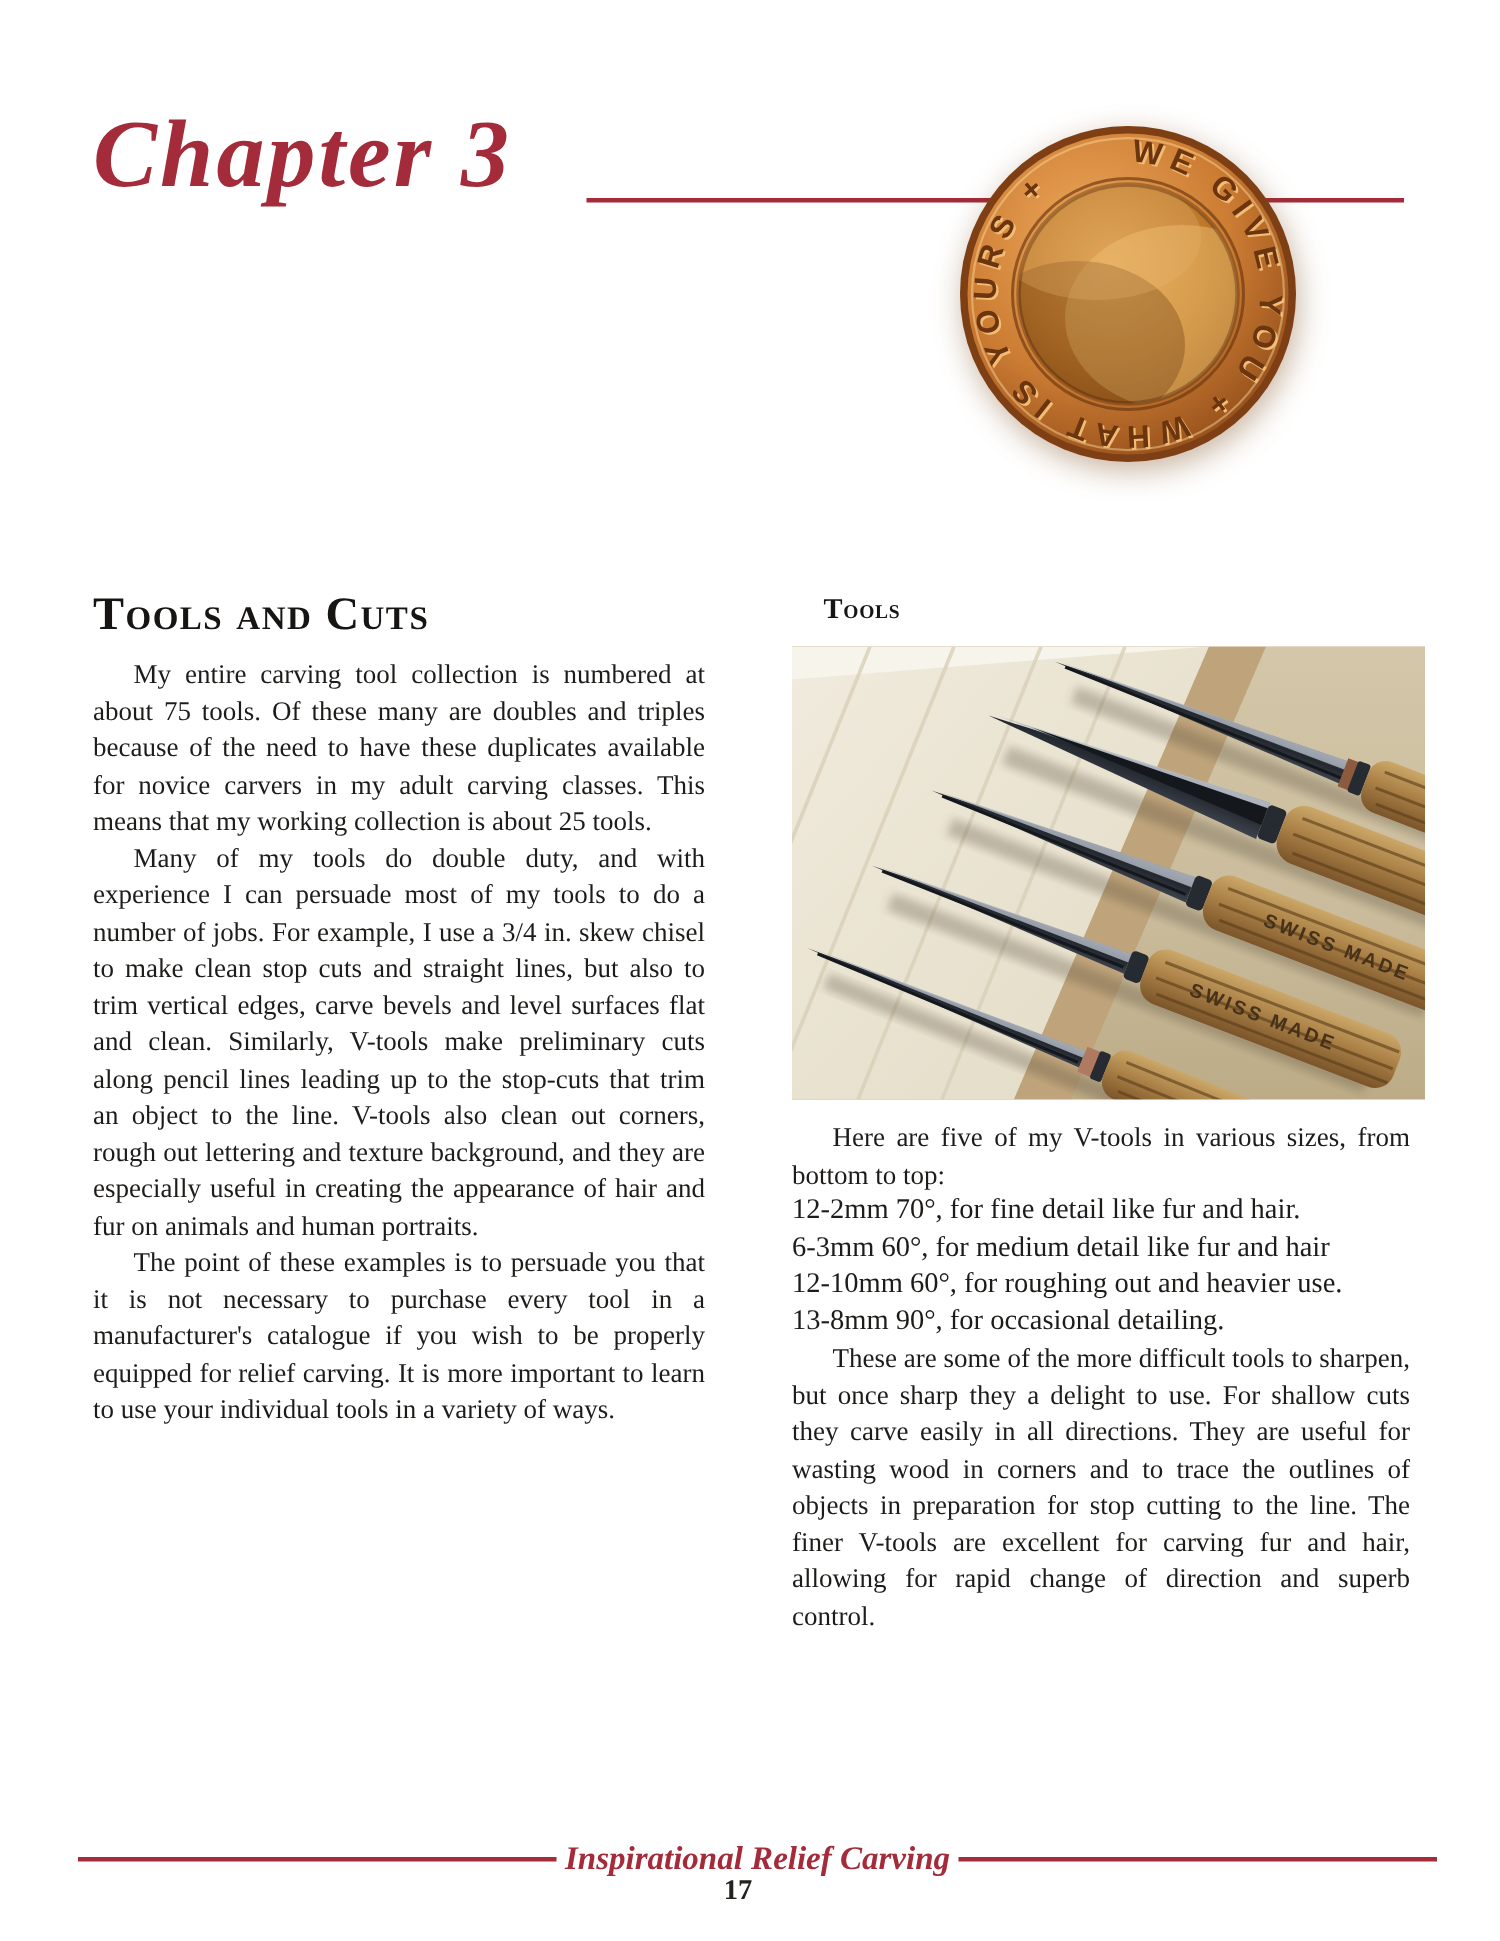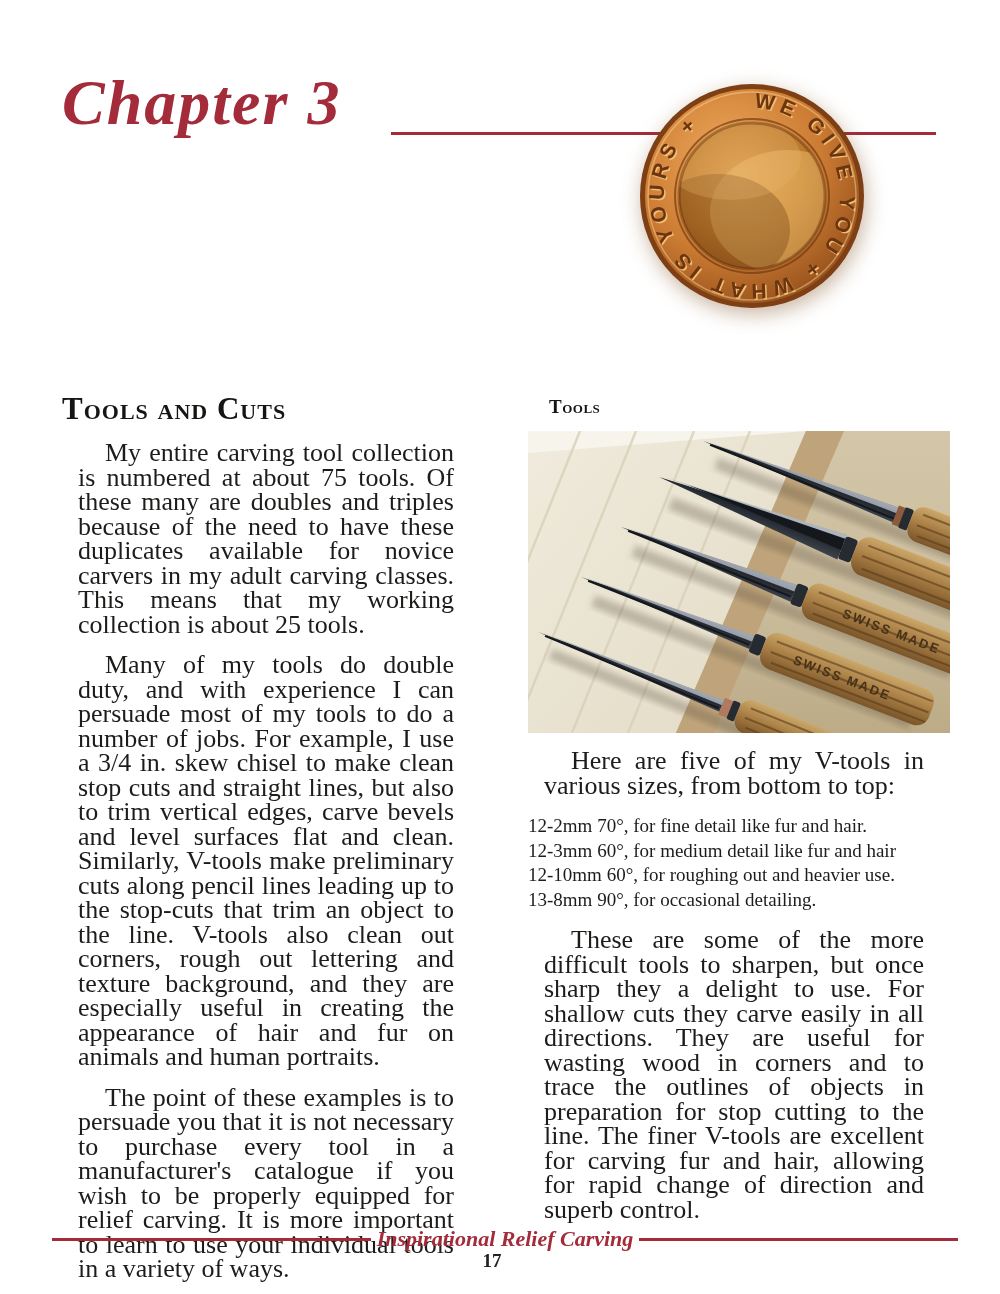--- a/index.html
+++ b/index.html
@@ -22,21 +22,21 @@
     position:absolute; left:636px; top:80px; width:232px; height:232px;
   }
   .plate-wrap svg { filter:drop-shadow(2px 6px 10px rgba(120,70,20,0.40)); }
 
   .col-left { position:absolute; left:62px; top:392px; width:408px; }
   .section-heading {
     margin:0 0 12px 0; font-size:31px; line-height:33px; font-weight:bold;
     font-variant:small-caps; letter-spacing:1px; color:#161513;
   }
   p.body-par {
-    margin:16px; font-size:26px; line-height:24.5px; text-align:justify;
+    margin:0; font-size:18px; line-height:24.5px; text-align:justify;
     text-indent:27px;
   }
   .col-right { position:absolute; left:528px; top:396px; width:412px; }
   .figure-label {
     margin:0 0 0 21px; font-size:19px; font-weight:bold; letter-spacing:0.5px;
     color:#161513; font-variant:small-caps;
   }
   .photo {
     position:relative; width:422px; height:302px; margin-top:13px;
     overflow:hidden; background:#cbb996;
@@ -226,21 +226,21 @@
             <line x1="224" y1="2" x2="362" y2="2"></line>
             <line x1="228" y1="11" x2="362" y2="11"></line>
         </g>
       </g>
     </svg>
   </div>
 
   <div class="right-text">
     <p class="body-par">Here are five of my V-tools in various sizes, from bottom to top:</p>
     <p class="list-line">12-2mm 70°, for fine detail like fur and hair.</p>
-    <p class="list-line">12-3mm 60°, for medium detail like fur and hair</p>
+    <p class="list-line">6-3mm 60°, for medium detail like fur and hair</p>
     <p class="list-line">12-10mm 60°, for roughing out and heavier use.</p>
     <p class="list-line">13-8mm 90°, for occasional detailing.</p>
     <p class="body-par">These are some of the more difficult tools to sharpen, but once sharp they a delight to use. For shallow cuts they carve easily in all directions. They are useful for wasting wood in corners and to trace the outlines of objects in preparation for stop cutting to the line. The finer V-tools are excellent for carving fur and hair, allowing for rapid change of direction and superb control.</p>
   </div>
 </div>
 
 <div class="footer-band">
   <div class="footer-rule"></div>
   <div class="footer-title">Inspirational Relief Carving</div>
   <div class="footer-rule"></div>

